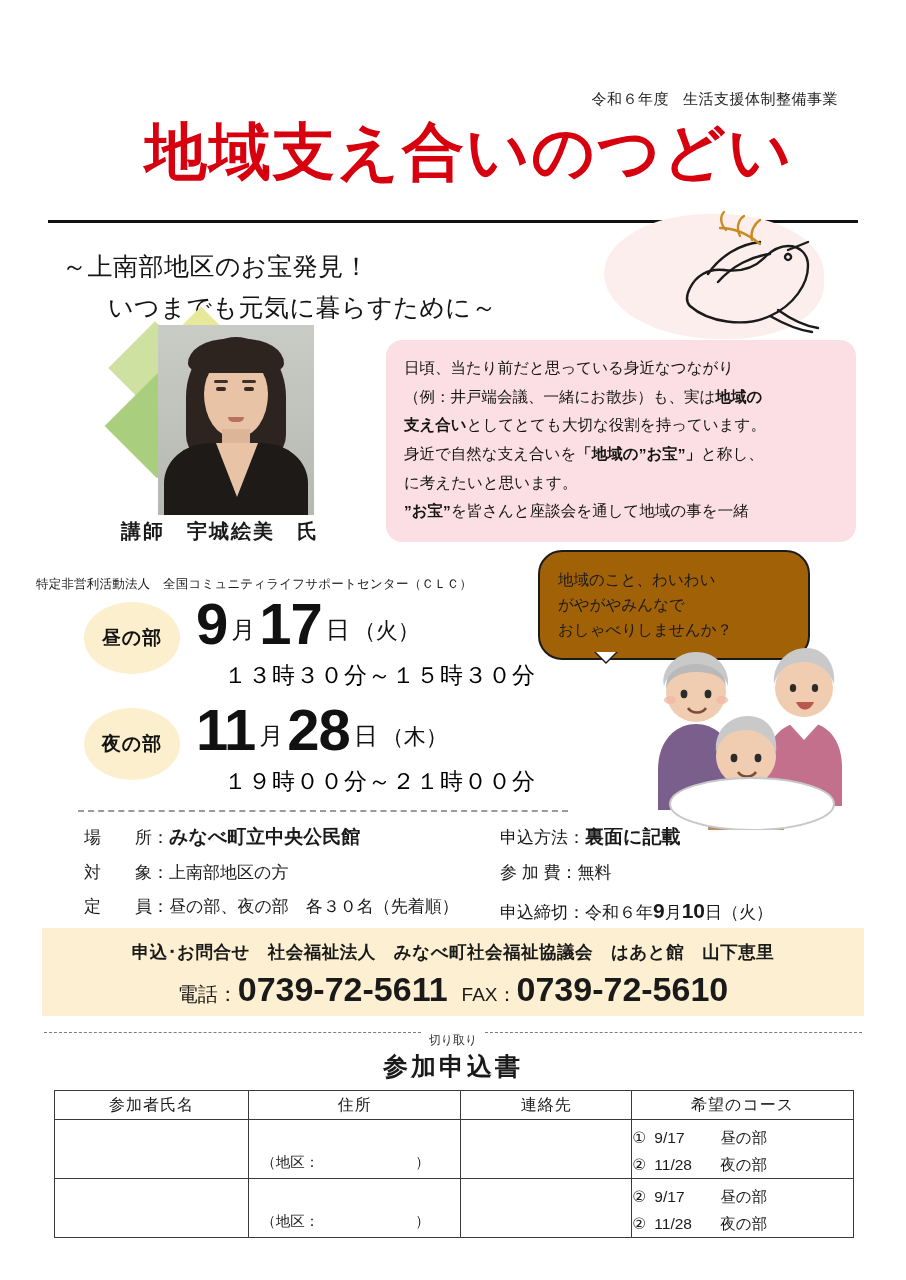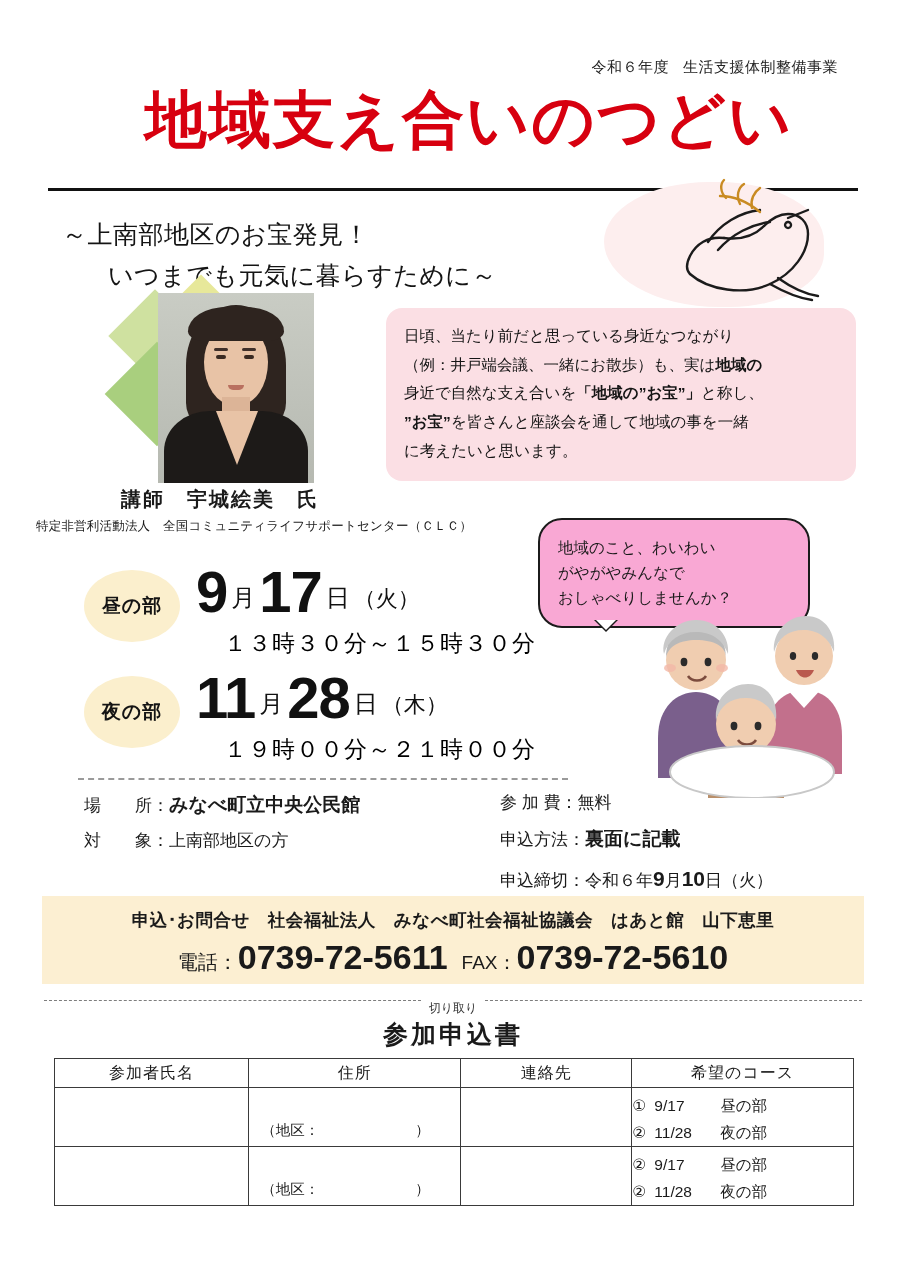--- a/index.html
+++ b/index.html
@@ -11,20 +11,21 @@
     width: 906px;
     height: 1280px;
     position: relative;
     font-family: "Liberation Sans", "DejaVu Sans", sans-serif;
     color: #1a1a1a;
     overflow: hidden;
   }
   .page {
     position: absolute;
     inset: 0;
+    margin-top: 32px;
   }
 
   
   .fiscal-line {
     position: absolute;
     top: 58px;
     right: 68px;
     font-size: 15px;
     letter-spacing: 0.5px;
     color: #232323;
@@ -165,21 +166,21 @@
     top: 486px;
     left: 70px;
     width: 300px;
     text-align: center;
     font-size: 20px;
     font-weight: bold;
     letter-spacing: 2px;
   }
   .speaker-org {
     position: absolute;
-    top: 518px;
+    top: 544px;
     left: 36px;
     width: 370px;
     text-align: left;
     font-size: 12.5px;
     letter-spacing: 0.2px;
     white-space: nowrap;
   }
 
   
   .desc-box {
@@ -199,21 +200,21 @@
   .desc-box b { font-weight: bold; }
 
   
   .bubble {
     position: absolute;
     top: 518px;
     left: 538px;
     width: 272px;
     padding: 16px 18px;
     box-sizing: border-box;
-    background: #f9a8d4;
+    background: #a16207;
     border: 2px solid #1b1b1b;
     border-radius: 24px;
     font-size: 15.5px;
     line-height: 1.6;
   }
   .bubble:after {
     content: "";
     position: absolute;
     bottom: -18px; left: 54px;
     width: 0; height: 0;
@@ -480,23 +481,24 @@
       <div class="p-body"></div>
       <div class="p-collar"></div>
     </div>
   </div>
   <div class="speaker-name">講師　宇城絵美　氏</div>
   <div class="speaker-org">特定非営利活動法人　全国コミュニティライフサポートセンター（ＣＬＣ）</div>
 
   <div class="desc-box">
     <p>日頃、当たり前だと思っている身近なつながり</p>
     <p><span>（例：井戸端会議、一緒にお散歩）も、実は</span><b>地域の</b></p>
+    <p><b>支え合い</b><span>としてとても大切な役割を持っています。</span></p>
     <p><span>身近で自然な支え合いを</span><b>「地域の”お宝”」</b><span>と称し、</span></p>
+    <p>に考えたいと思います。</p>
     <p><b>”お宝”</b><span>を皆さんと座談会を通して地域の事を一緒</span></p>
-    <p>に考えたいと思います。</p>
   </div>
 
   <div class="bubble">
     <div>地域のこと、わいわい</div>
     <div>がやがやみんなで</div>
     <div>おしゃべりしませんか？</div>
   </div>
 
   <svg class="chat-illu" viewBox="0 0 236 210">
 
@@ -548,28 +550,31 @@
 
   <div class="dashed-sep"></div>
 
   <div class="info-left">
     <div class="info-row">
       <span class="k">場　　所</span><span>：</span><span class="v">みなべ町立中央公民館</span>
     </div>
     <div class="info-row">
       <span class="k">対　　象</span><span>：</span><span class="v small">上南部地区の方</span>
     </div>
+    <div class="info-row">
+      <span class="k">定　　員</span><span>：</span><span class="v small">昼の部、夜の部　各３０名（先着順）</span>
+    </div>
   </div>
 
   <div class="info-right">
     <div class="info-row">
+      <span class="k">申込方法</span><span>：</span><span class="v">裏面に記載</span>
+    </div>
+    <div class="info-row">
       <span class="k">参 加 費</span><span>：</span><span class="v small">無料</span>
-    </div>
-    <div class="info-row">
-      <span class="k">申込方法</span><span>：</span><span class="v">裏面に記載</span>
     </div>
     <div class="info-row">
       <span class="k">申込締切</span><span>：</span><span class="v small"><span>令和６年</span><span class="big">9</span><span>月</span><span class="big">10</span><span>日（火）</span></span>
     </div>
   </div>
 
   <div class="contact-band"></div>
   <div class="contact-line1">申込･お問合せ　社会福祉法人　みなべ町社会福祉協議会　はあと館　山下恵里</div>
   <div class="contact-line2">
     <span class="lbl">電話：</span><span class="tel">0739-72-5611</span><span class="faxlbl">FAX：</span><span class="tel">0739-72-5610</span>

